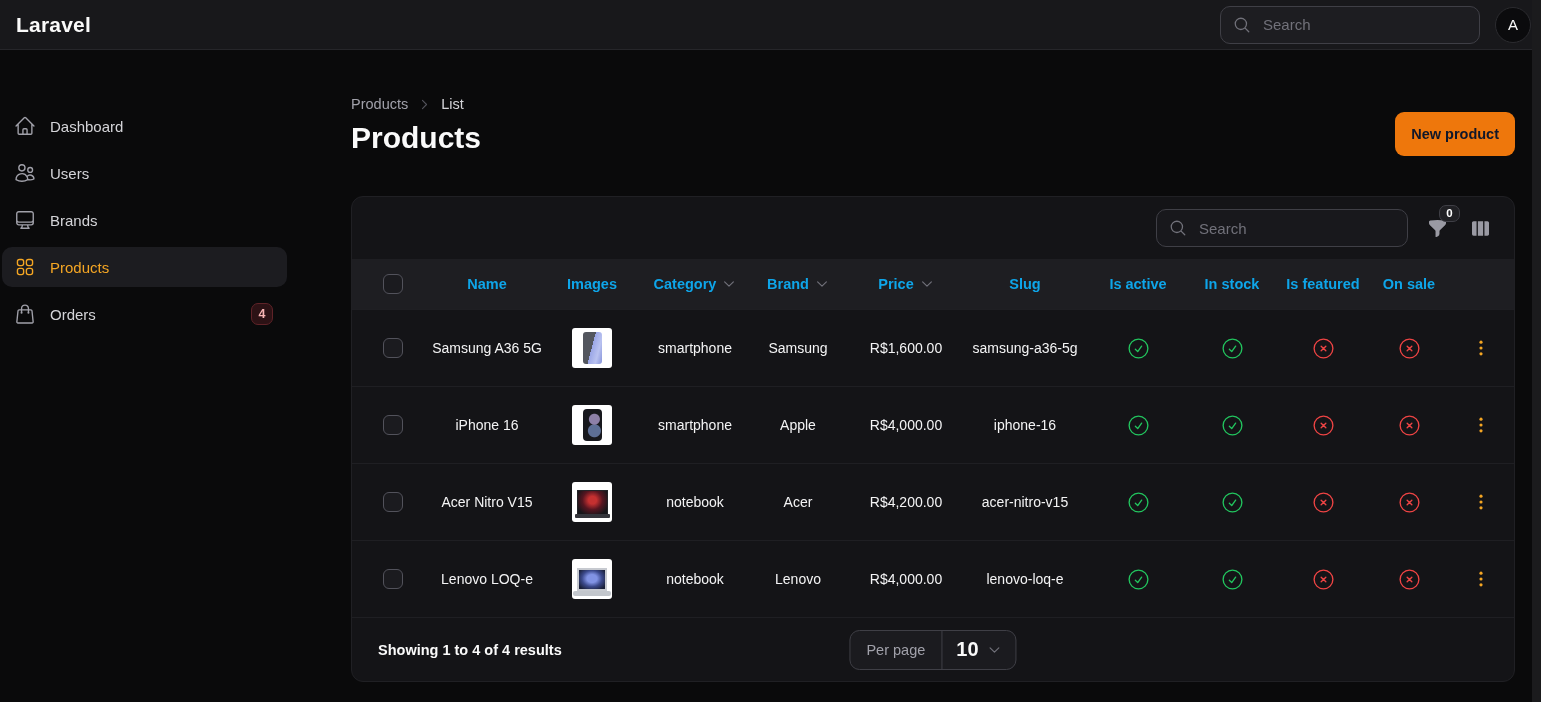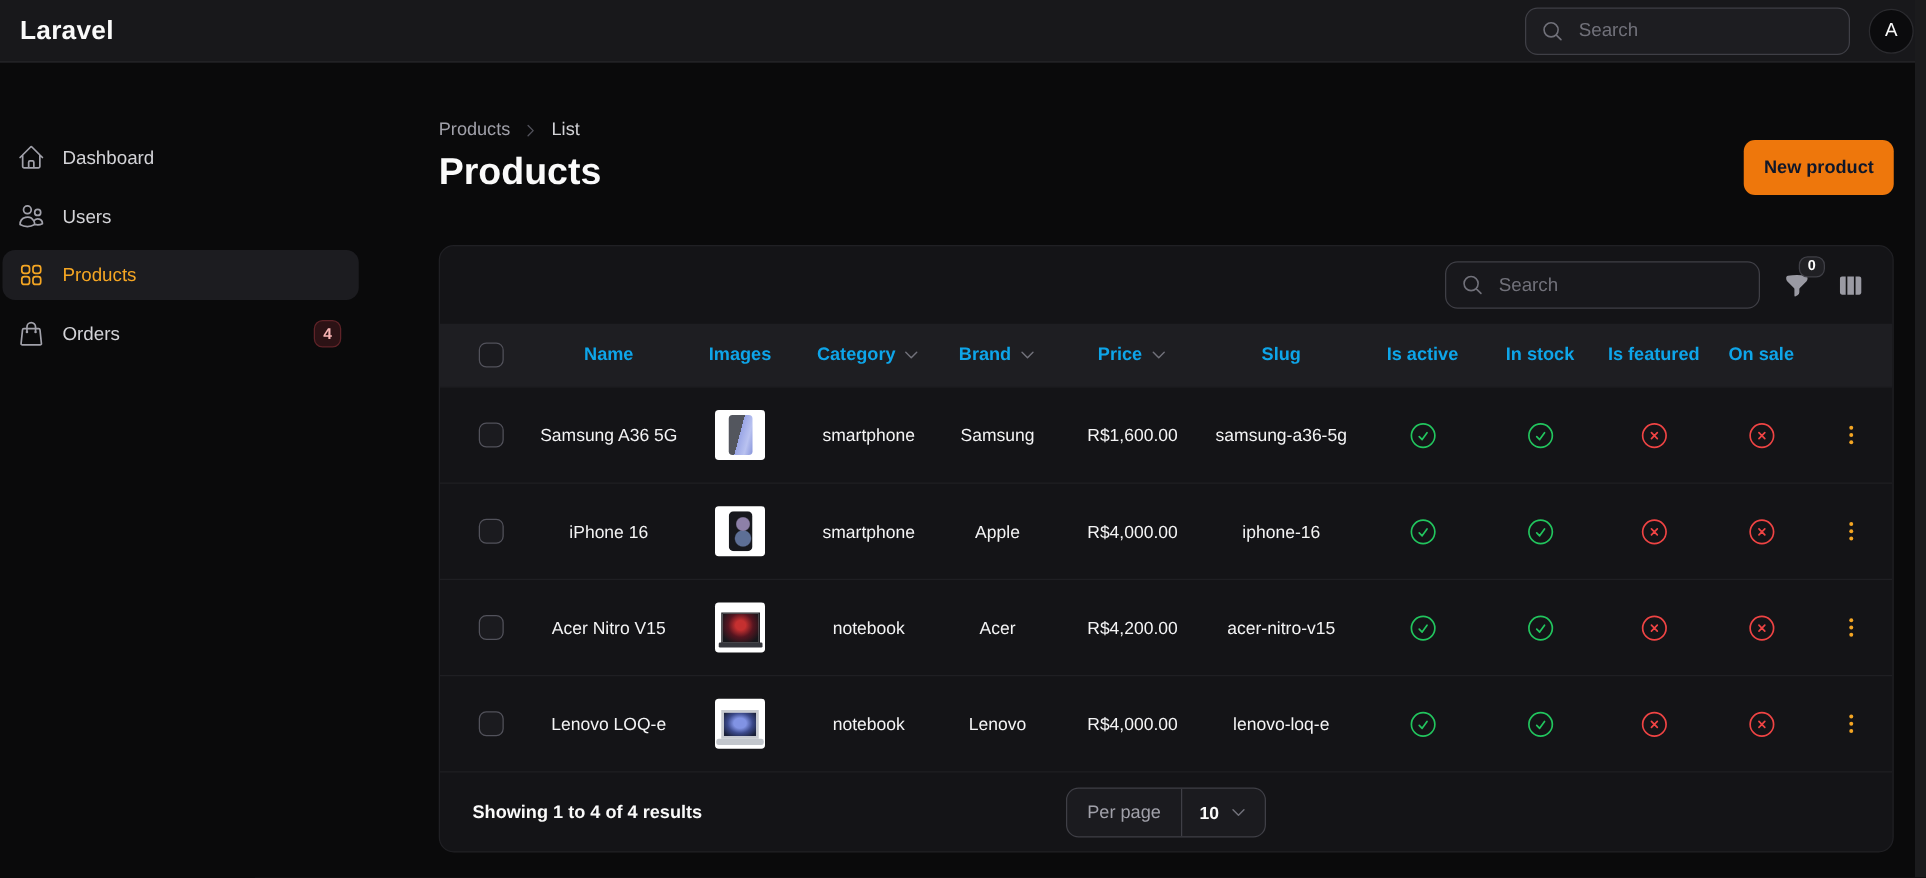--- a/index.html
+++ b/index.html
@@ -89,21 +89,21 @@
     height:5px; background:#c2c6cc; border-radius:2px; }
   
   .tfoot { height:64px; position:relative; display:flex; align-items:center;
     border-top:1px solid #1f1f23; }
   .summary { padding-left:26px; font-size:14.5px; font-weight:600; color:#fafafa; }
   .perpage { position:absolute; left:50%; top:50%; transform:translate(-50%,-50%);
     display:flex; align-items:stretch; height:40px; border:1px solid #3f3f46;
     border-radius:10px; background:#1b1b1f; overflow:hidden; cursor:pointer; }
   .pp-label { display:flex; align-items:center; padding:0 16px; color:#a1a1aa; font-size:14.5px; }
   .pp-value { display:flex; align-items:center; gap:9px; padding:0 14px;
-    border-left:1px solid #3f3f46; color:#fafafa; font-size:14px; font-weight:600; }
+    border-left:1px solid #3f3f46; color:#fafafa; font-size:20px; font-weight:600; }
   .pp-value svg { width:14px; height:14px; stroke:#71717a; }
   .scrollbar { position:absolute; right:0; top:0; width:9px; height:702px; background:#1b1b1d; }
 </style>
 </head>
 <body style="--accent: #f5a623; --btn: #ee770c; --success: #22c55e; --danger: #ef4444;">
 
 <header class="topbar">
   <div class="brand">Laravel</div>
   <div class="topbar-right">
     <div class="search-box">
@@ -122,20 +122,26 @@
         <svg viewBox="0 0 24 24" fill="none" stroke="currentColor" stroke-width="1.5">
           <path stroke-linecap="round" stroke-linejoin="round" d="M2.25 12l8.954-8.955c.44-.439 1.152-.439 1.591 0L21.75 12M4.5 9.75v10.125c0 .621.504 1.125 1.125 1.125H9.75v-4.875c0-.621.504-1.125 1.125-1.125h2.25c.621 0 1.125.504 1.125 1.125V21h4.125c.621 0 1.125-.504 1.125-1.125V9.75M8.25 21h8.25"></path>
         </svg>
         <span class="nav-label">Dashboard</span>
       </div>
       <div class="nav-item">
         <svg viewBox="0 0 24 24" fill="none" stroke="currentColor" stroke-width="1.5">
           <path stroke-linecap="round" stroke-linejoin="round" d="M15 19.128a9.38 9.38 0 002.625.372 9.337 9.337 0 004.121-.952 4.125 4.125 0 00-7.533-2.493M15 19.128v-.003c0-1.113-.285-2.16-.786-3.07M15 19.128v.106A12.318 12.318 0 018.624 21c-2.331 0-4.512-.645-6.374-1.766l-.001-.109a6.375 6.375 0 0111.964-3.07M12 6.375a3.375 3.375 0 11-6.75 0 3.375 3.375 0 016.75 0zm8.25 2.25a2.625 2.625 0 11-5.25 0 2.625 2.625 0 015.25 0z"></path>
         </svg>
         <span class="nav-label">Users</span>
+      </div>
+      <div class="nav-item">
+        <svg viewBox="0 0 24 24" fill="none" stroke="currentColor" stroke-width="1.5">
+          <path stroke-linecap="round" stroke-linejoin="round" d="M9 17.25v1.007a3 3 0 01-.879 2.122L7.5 21h9l-.621-.621A3 3 0 0115 18.257V17.25m6-12V15a2.25 2.25 0 01-2.25 2.25H5.25A2.25 2.25 0 013 15V5.25m18 0A2.25 2.25 0 0018.75 3H5.25A2.25 2.25 0 003 5.25m18 0V12a2.25 2.25 0 01-2.25 2.25H5.25A2.25 2.25 0 013 12V5.25"></path>
+        </svg>
+        <span class="nav-label">Brands</span>
       </div>
       <div class="nav-item active">
         <svg viewBox="0 0 24 24" fill="none" stroke="currentColor" stroke-width="1.5">
           <path stroke-linecap="round" stroke-linejoin="round" d="M3.75 6A2.25 2.25 0 016 3.75h2.25A2.25 2.25 0 0110.5 6v2.25a2.25 2.25 0 01-2.25 2.25H6a2.25 2.25 0 01-2.25-2.25V6zM3.75 15.75A2.25 2.25 0 016 13.5h2.25a2.25 2.25 0 012.25 2.25V18a2.25 2.25 0 01-2.25 2.25H6A2.25 2.25 0 013.75 18v-2.25zM13.5 6a2.25 2.25 0 012.25-2.25H18A2.25 2.25 0 0120.25 6v2.25A2.25 2.25 0 0118 10.5h-2.25a2.25 2.25 0 01-2.25-2.25V6zM13.5 15.75a2.25 2.25 0 012.25-2.25H18a2.25 2.25 0 012.25 2.25V18A2.25 2.25 0 0118 20.25h-2.25A2.25 2.25 0 0113.5 18v-2.25z"></path>
         </svg>
         <span class="nav-label">Products</span>
       </div>
       <div class="nav-item">
         <svg viewBox="0 0 24 24" fill="none" stroke="currentColor" stroke-width="1.5">
           <path stroke-linecap="round" stroke-linejoin="round" d="M15.75 10.5V6a3.75 3.75 0 10-7.5 0v4.5m11.356-1.993l1.263 12c.07.665-.45 1.243-1.119 1.243H4.25a1.125 1.125 0 01-1.12-1.243l1.264-12A1.125 1.125 0 015.513 7.5h12.974c.576 0 1.059.435 1.119 1.007zM8.625 10.5a.375.375 0 11-.75 0 .375.375 0 01.75 0zm7.5 0a.375.375 0 11-.75 0 .375.375 0 01.75 0z"></path>

